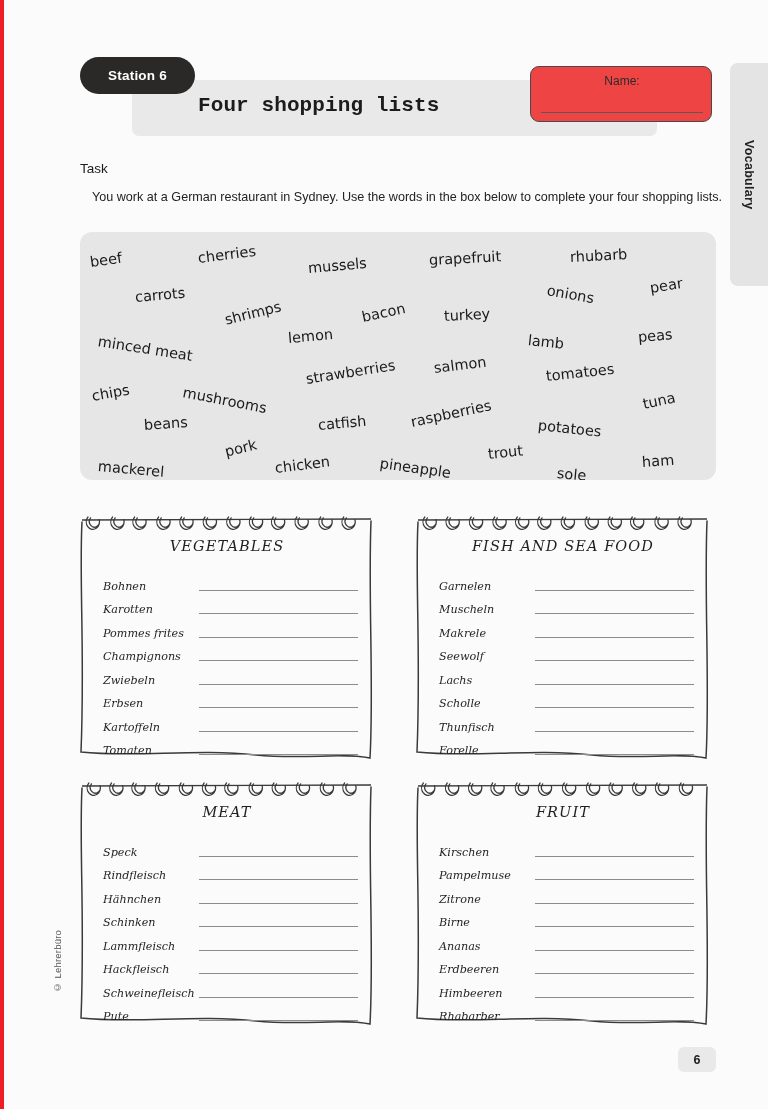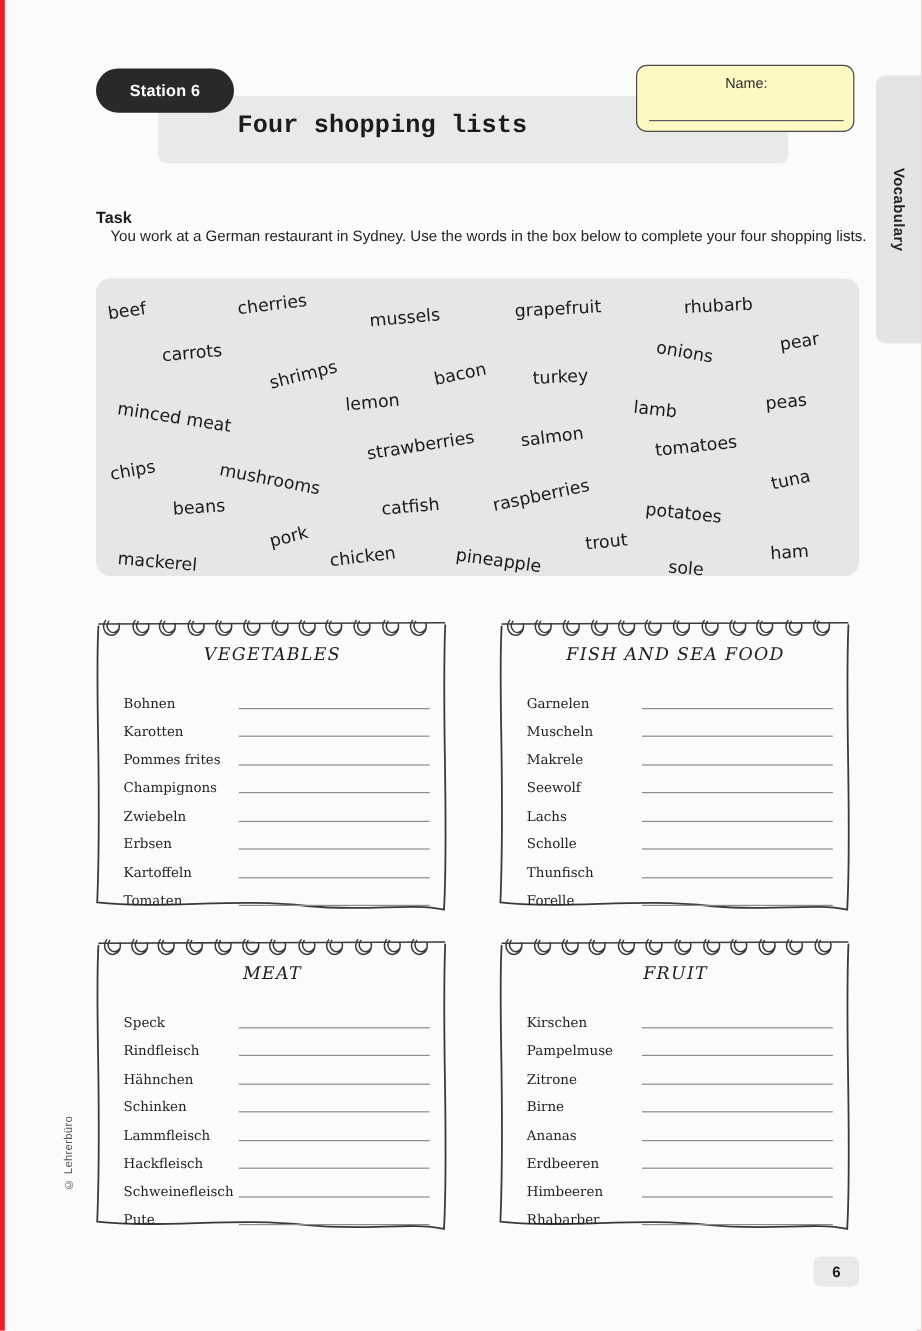--- a/index.html
+++ b/index.html
@@ -50,23 +50,23 @@
     width: 115px; height: 37px;
     background: #2b2927;
     border-radius: 19px;
     color: #ffffff;
     font-size: 13.5px; font-weight: bold;
     display: flex; align-items: center; justify-content: center;
     letter-spacing: .2px;
   }
   #name-box {
     position: absolute;
-    left: 522px; top: 54px;
+    left: 522px; top: 66px;
     width: 182px; height: 56px;
-    background: #fef9c3;
+    background: #ef4444;
     border: 1px solid #4a4a4a;
     border-radius: 9px;
   }
   #name-label {
     position: absolute;
     left: 0; top: 7px; width: 182px;
     text-align: center;
     font-size: 12px; color: #2b2b2b;
   }
   #name-rule {
@@ -89,22 +89,22 @@
     left: 0; top: 0; width: 38px; height: 223px;
     display: flex; align-items: center; justify-content: center;
     font-size: 12.5px; font-weight: bold; color: #232323;
     writing-mode: vertical-rl;
     letter-spacing: .3px;
   }
 
   
   #task-heading {
     position: absolute;
-    left: 72px; top: 174px;
-    font-size: 13.5px; font-weight: bold; color: #1c1c1c;
+    left: 72px; top: 161px;
+    font-size: 13.5px; font-weight: normal; color: #1c1c1c;
   }
   #task-text {
     position: absolute;
     left: 72px; top: 187px;
     width: 636px;
     font-size: 12.6px; color: #232323;
     line-height: 21px;
     margin-left: 12px;
   }
 
@@ -154,20 +154,21 @@
     width: 255px;
   }
   .card-row {
     position: relative;
     height: 23.5px;
     display: flex;
     align-items: flex-end;
   }
   .row-label {
     font-family: "DejaVu Serif", serif;
+    font-style: italic;
     font-size: 11.2px;
     color: #1f1f1f;
     white-space: nowrap;
     line-height: 14px;
     min-width: 92px;
   }
   .row-line {
     flex: 1;
     border-bottom: 1px solid #8c8c8c;
     margin-bottom: 3px;

